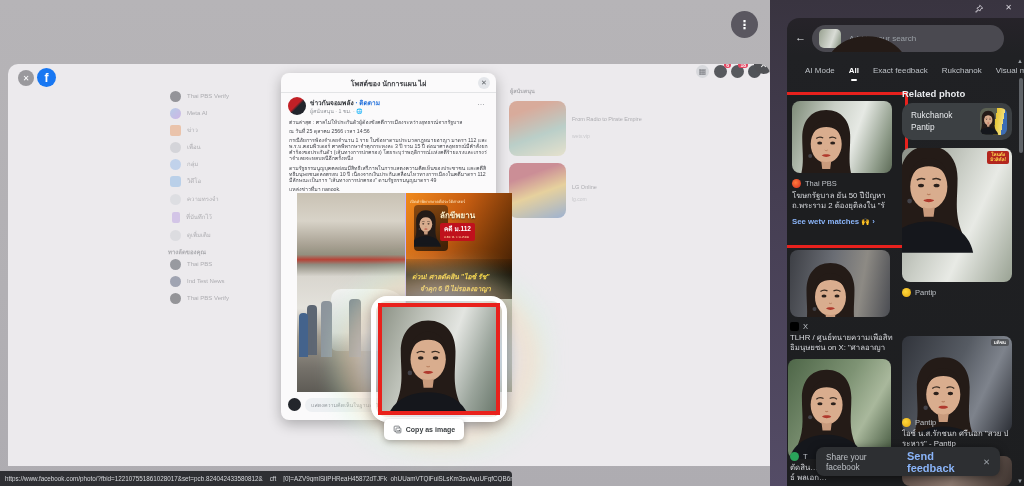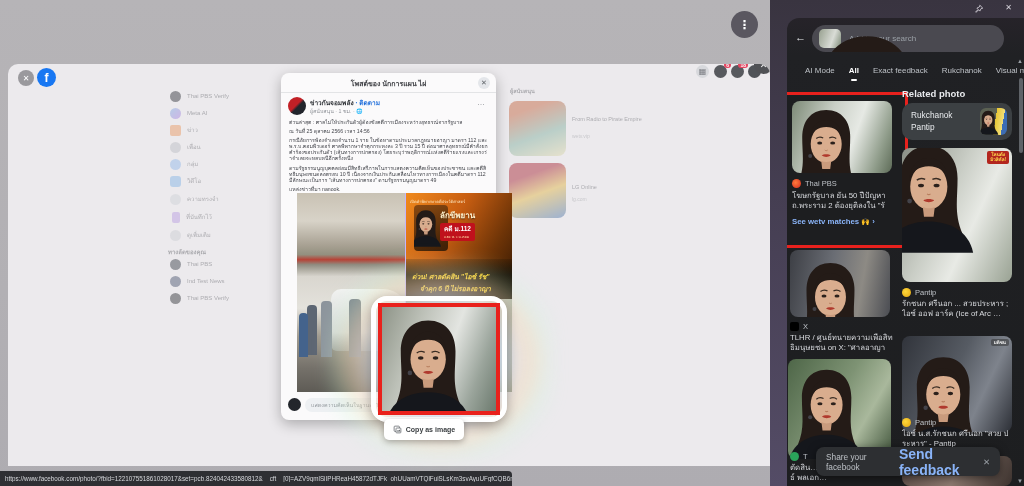--- a/index.html
+++ b/index.html
@@ -82,21 +82,21 @@
   #see-exact{position:absolute;font-size:7.8px;font-weight:bold;color:#8ab4f8;}
   #rel-head{position:absolute;left:115px;top:70px;font-size:9.5px;font-weight:bold;color:#e8eaed;}
   #chip{position:absolute;left:115px;top:85px;width:110px;height:37px;background:#3c4043;border-radius:10px;}
   #chip .t{position:absolute;left:9px;top:6px;font-size:8.3px;color:#e8eaed;line-height:12px;}
   #chip .im{position:absolute;right:5px;top:5px;width:27px;height:27px;border-radius:6px;overflow:hidden;background:linear-gradient(100deg,#5b6152 55%,#e8c634 55%,#f2df7a 80%,#3d6db5 80%);}
   .mini-badge{position:absolute;right:3px;top:3px;background:#b3261e;color:#ffd84d;font-size:4.6px;line-height:5.4px;font-weight:bold;padding:1px 3px;border-radius:2px;text-align:center;}
   .mini-badge.gray{background:#3338;color:#eee;}
   #red-card{position:absolute;left:-4px;top:74px;width:119px;height:150px;border:3.5px solid #e8211d;background:#1d1e20;}
   #lp-toast{position:absolute;left:29px;top:429px;width:184px;height:29px;background:#2d2f32;border-radius:8px;box-shadow:0 2px 8px rgba(0,0,0,.5);display:flex;align-items:center;justify-content:space-between;padding:0 10px;box-sizing:border-box;}
   #lp-toast .p{font-size:8.3px;color:#bdc1c6;}
-  #lp-toast .a{font-size:14px;font-weight:bold;color:#8ab4f8;margin-left:14px;}
+  #lp-toast .a{font-size:11px;font-weight:bold;color:#8ab4f8;margin-left:14px;}
   #lp-toast .x{font-size:8.5px;color:#9aa0a6;margin-left:8px;}
   #lp-scroll{position:absolute;right:1px;top:60px;width:4px;height:75px;background:#5f6368;border-radius:2px;}
   .scroll-arrow{position:absolute;right:1px;font-size:6px;color:#9aa0a6;}
 
   
   #status-bar{left:0;top:471px;width:512px;height:15px;background:#2e2f33;border-radius:0 4px 0 0;display:flex;align-items:center;padding-left:5px;box-sizing:border-box;}
   #status-bar span{font-size:6.3px;color:#d6d8dc;white-space:nowrap;overflow:hidden;}
   svg.fill{position:absolute;left:0;top:0;width:100%;height:100%;}
 </style>
 </head>
@@ -356,21 +356,20 @@
       <div class="lp-img" style="left:115px;top:130px;width:110px;height:134px;background:linear-gradient(115deg,#8a8f86 0%,#c9cdc5 40%,#e8eae5 62%,#99a293 100%);">
         <svg class="fill" viewBox="16 14 68 76" preserveAspectRatio="xMidYMin slice">
             <use href="#face"></use>
           </svg>
         <div class="mini-badge"><span>โหนดัง</span><br><span>มิวสิคัล!</span></div>
       </div>
       <div class="src-row" style="left:115px;top:270px;">
         <span class="favicon" style="background:radial-gradient(circle at 40% 40%,#ffd83c,#e3a50e);"></span>
         <span>Pantip</span>
       </div>
-      <div class="res-title" style="left:115px;top:281px;width:110px;height:21px;">รักชนก ศรีนอก ... สวยประหาร ; ไอซ์ ออฟ อาร์ค (Ice of Arc …</div>
 
       <div class="lp-img" style="left:115px;top:318px;width:110px;height:96px;background:linear-gradient(115deg,#31343b 0%,#565b63 45%,#7e838c 70%,#2c2f36 100%);">
         <svg class="fill" viewBox="10 2 80 94" preserveAspectRatio="xMidYMin slice">
             <use href="#face"></use>
           </svg>
         <div class="mini-badge gray"><span>มติชน</span></div>
       </div>
       <div class="src-row" style="left:115px;top:400px;">
         <span class="favicon" style="background:radial-gradient(circle at 40% 40%,#ffd83c,#e3a50e);"></span>
         <span>Pantip</span>

